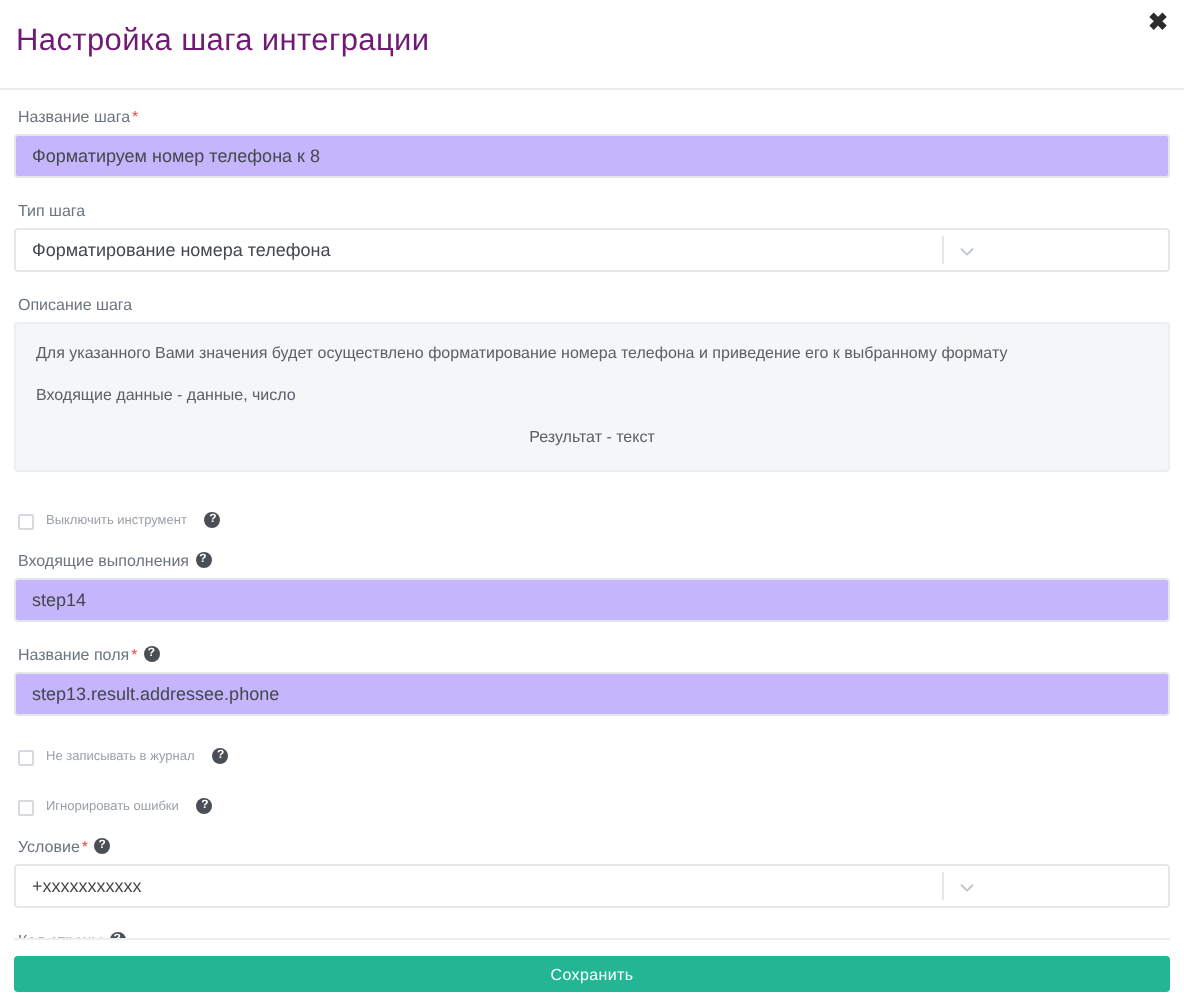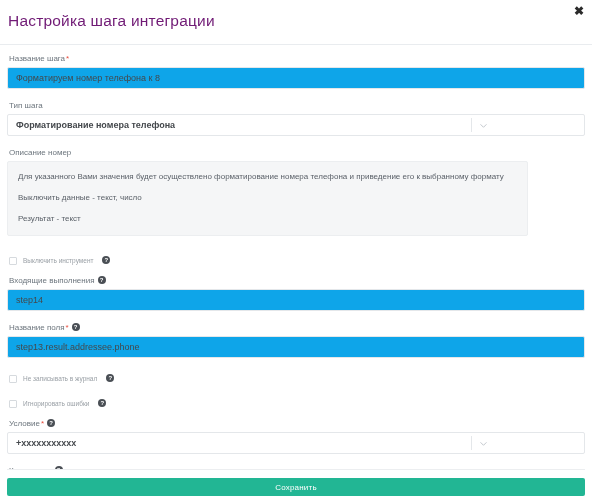--- a/index.html
+++ b/index.html
@@ -72,33 +72,32 @@
     font-size: 8px;
     margin-left: 1px;
   }
 
   .text-input {
     display: block;
     width: 578px;
     height: 22px;
     border: 1px solid #e4e7ea;
     border-radius: 2px;
-    background: #0ea5e9;
+    background: #c4b5fd;
     font-size: 9px;
     color: #44484c;
     padding: 0 8px;
     outline: none;
     font-family: "Liberation Sans", sans-serif;
   }
 
   .select-wrap {
     position: relative;
     width: 488px;
     height: 22px;
-    font-weight: bold;
   }
   .select-box {
     width: 578px;
     height: 22px;
     border: 1px solid #e4e7ea;
     border-radius: 2px;
     background: #ffffff;
     font-size: 9px;
     color: #44484c;
     padding: 0 40px 0 8px;
@@ -119,34 +118,34 @@
     position: absolute;
     right: 7px;
     top: 7px;
     width: 9px;
     height: 9px;
     pointer-events: none;
   }
   .chev svg { display: block; }
 
   .desc-box {
-    width: 521px;
+    width: 578px;
     background: #f5f6f7;
     border: 1px solid #eceef0;
     border-radius: 2px;
     padding: 9px 10px 10px 10px;
     margin-bottom: 4px;
   }
   .desc-line {
     font-size: 8px;
     color: #5a6068;
     line-height: 11px;
     margin: 0 0 10px 0;
   }
-  .desc-line:last-child { margin-bottom: 1px; }
+  .desc-line:last-child { margin-bottom: 1px; text-align: center; }
 
   
   .check-row {
     display: flex;
     align-items: center;
     height: 14px;
     margin: 0 0 0 2px;
   }
   .cbox {
     width: 8px;
@@ -247,25 +246,25 @@
       <span class="chev">
         <svg viewBox="0 0 10 10" width="9" height="9">
             <path d="M2 4 L5 7 L8 4" fill="none" stroke="#c2c7cc" stroke-width="1.1" stroke-linecap="round" stroke-linejoin="round"></path>
           </svg>
       </span>
     </div>
 
     <div class="gap-md"></div>
 
     <label class="field-label">
-      <span>Описание номер</span>
+      <span>Описание шага</span>
     </label>
     <div class="desc-box">
       <p class="desc-line">Для указанного Вами значения будет осуществлено форматирование номера телефона и приведение его к выбранному формату</p>
-      <p class="desc-line">Выключить данные - текст, число</p>
+      <p class="desc-line">Входящие данные - данные, число</p>
       <p class="desc-line">Результат - текст</p>
     </div>
 
     <div class="gap-lg"></div>
 
     <div class="check-row">
       <span class="cbox"></span>
       <span class="check-label">Выключить инструмент</span>
       <span class="help">?</span>
     </div>

